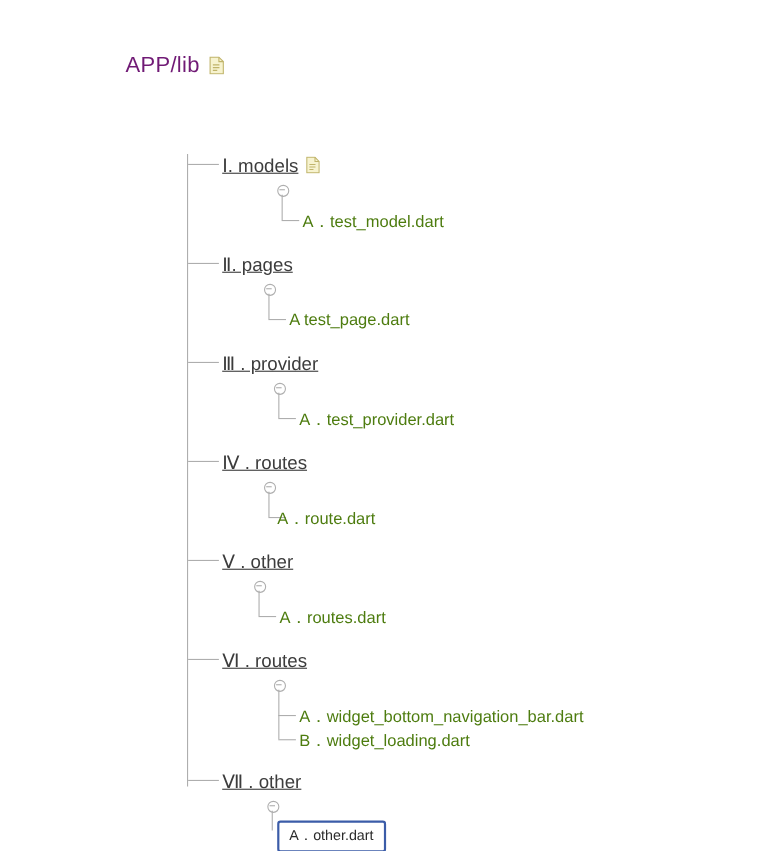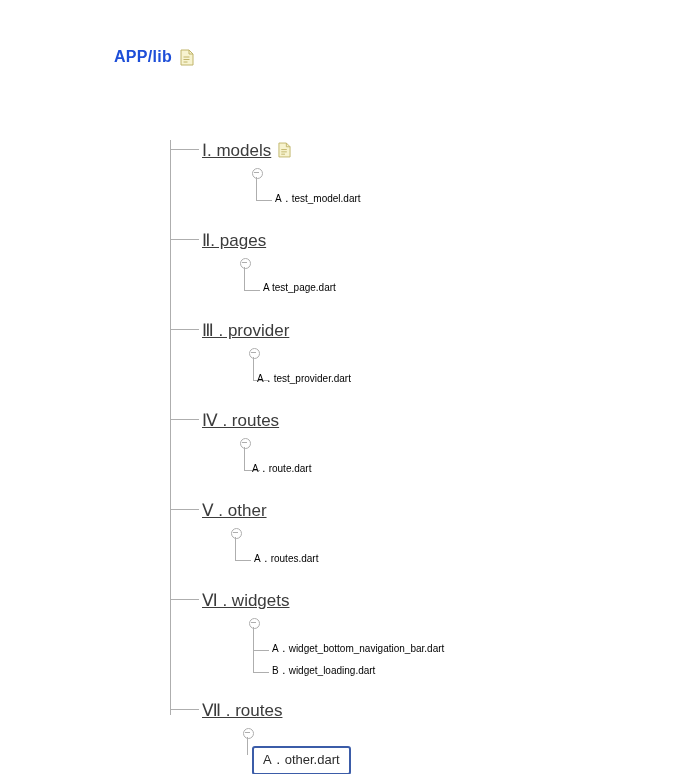--- a/index.html
+++ b/index.html
@@ -25,23 +25,23 @@
   
   .title-row {
     position: absolute;
     left: 114px;
     top: 48px;
     display: flex;
     align-items: center;
     gap: 8px;
   }
   .title-text {
-    font-size: 16px;
-    font-weight: bold;
-    color: #1d4ed8;
+    font-size: 20px;
+    font-weight: normal;
+    color: #701a75;
     letter-spacing: 0.3px;
   }
 
   
   .doc-icon {
     display: inline-block;
     width: 14px;
     height: 17px;
     position: relative;
   }
@@ -108,22 +108,22 @@
     background: #aeaeae;
   }
 
   .child-branch {
     position: absolute;
     height: 1px;
     background: #aeaeae;
   }
   .child-label {
     position: absolute;
-    font-size: 10px;
-    color: #000000;
+    font-size: 15px;
+    color: #4d7c0f;
     white-space: nowrap;
   }
 
   
   .highlight-box {
     position: absolute;
     border: 2px solid #3b5ca8;
     border-radius: 3px;
     background: #ffffff;
     padding: 3px 9px 4px 9px;
@@ -180,21 +180,21 @@
   </div>
 
   <div class="group" style="top:320px;">
     <div class="g-branch"></div>
     <div class="g-label">
       <span>Ⅲ . provider</span>
     </div>
     <div class="sub-circle" style="left:249px; top:28px;"></div>
     <div class="sub-spine" style="left:253px; top:37px; height:23px;"></div>
     <div class="child-branch" style="left:253px; top:60px; width:16px;"></div>
-    <div class="child-label" style="left:257px; top:52px;">A．test_provider.dart</div>
+    <div class="child-label" style="left:272px; top:52px;">A．test_provider.dart</div>
   </div>
 
   <div class="group" style="top:410px;">
     <div class="g-branch"></div>
     <div class="g-label">
       <span>Ⅳ . routes</span>
     </div>
     <div class="sub-circle" style="left:240px; top:28px;"></div>
     <div class="sub-spine" style="left:244px; top:37px; height:23px;"></div>
     <div class="child-branch" style="left:244px; top:60px; width:16px;"></div>
@@ -208,33 +208,33 @@
     </div>
     <div class="sub-circle" style="left:231px; top:28px;"></div>
     <div class="sub-spine" style="left:235px; top:37px; height:23px;"></div>
     <div class="child-branch" style="left:235px; top:60px; width:16px;"></div>
     <div class="child-label" style="left:254px; top:52px;">A．routes.dart</div>
   </div>
 
   <div class="group" style="top:590px;">
     <div class="g-branch"></div>
     <div class="g-label">
-      <span>Ⅵ . widgets</span>
+      <span>Ⅵ . routes</span>
     </div>
     <div class="sub-circle" style="left:249px; top:28px;"></div>
     <div class="sub-spine" style="left:253px; top:37px; height:45px;"></div>
     <div class="child-branch" style="left:253px; top:60px; width:16px;"></div>
     <div class="child-label" style="left:272px; top:52px;">A．widget_bottom_navigation_bar.dart</div>
     <div class="child-branch" style="left:253px; top:82px; width:16px;"></div>
     <div class="child-label" style="left:272px; top:74px;">B．widget_loading.dart</div>
   </div>
 
   <div class="group" style="top:700px;">
     <div class="g-branch"></div>
     <div class="g-label">
-      <span>Ⅶ . routes</span>
+      <span>Ⅶ . other</span>
     </div>
     <div class="sub-circle" style="left:243px; top:28px;"></div>
     <div class="sub-spine" style="left:247px; top:37px; height:18px;"></div>
     <div class="highlight-box" style="left:252px; top:46px;text-align:center;">A．other.dart</div>
   </div>
 
 </div>
 
 </body></html>

